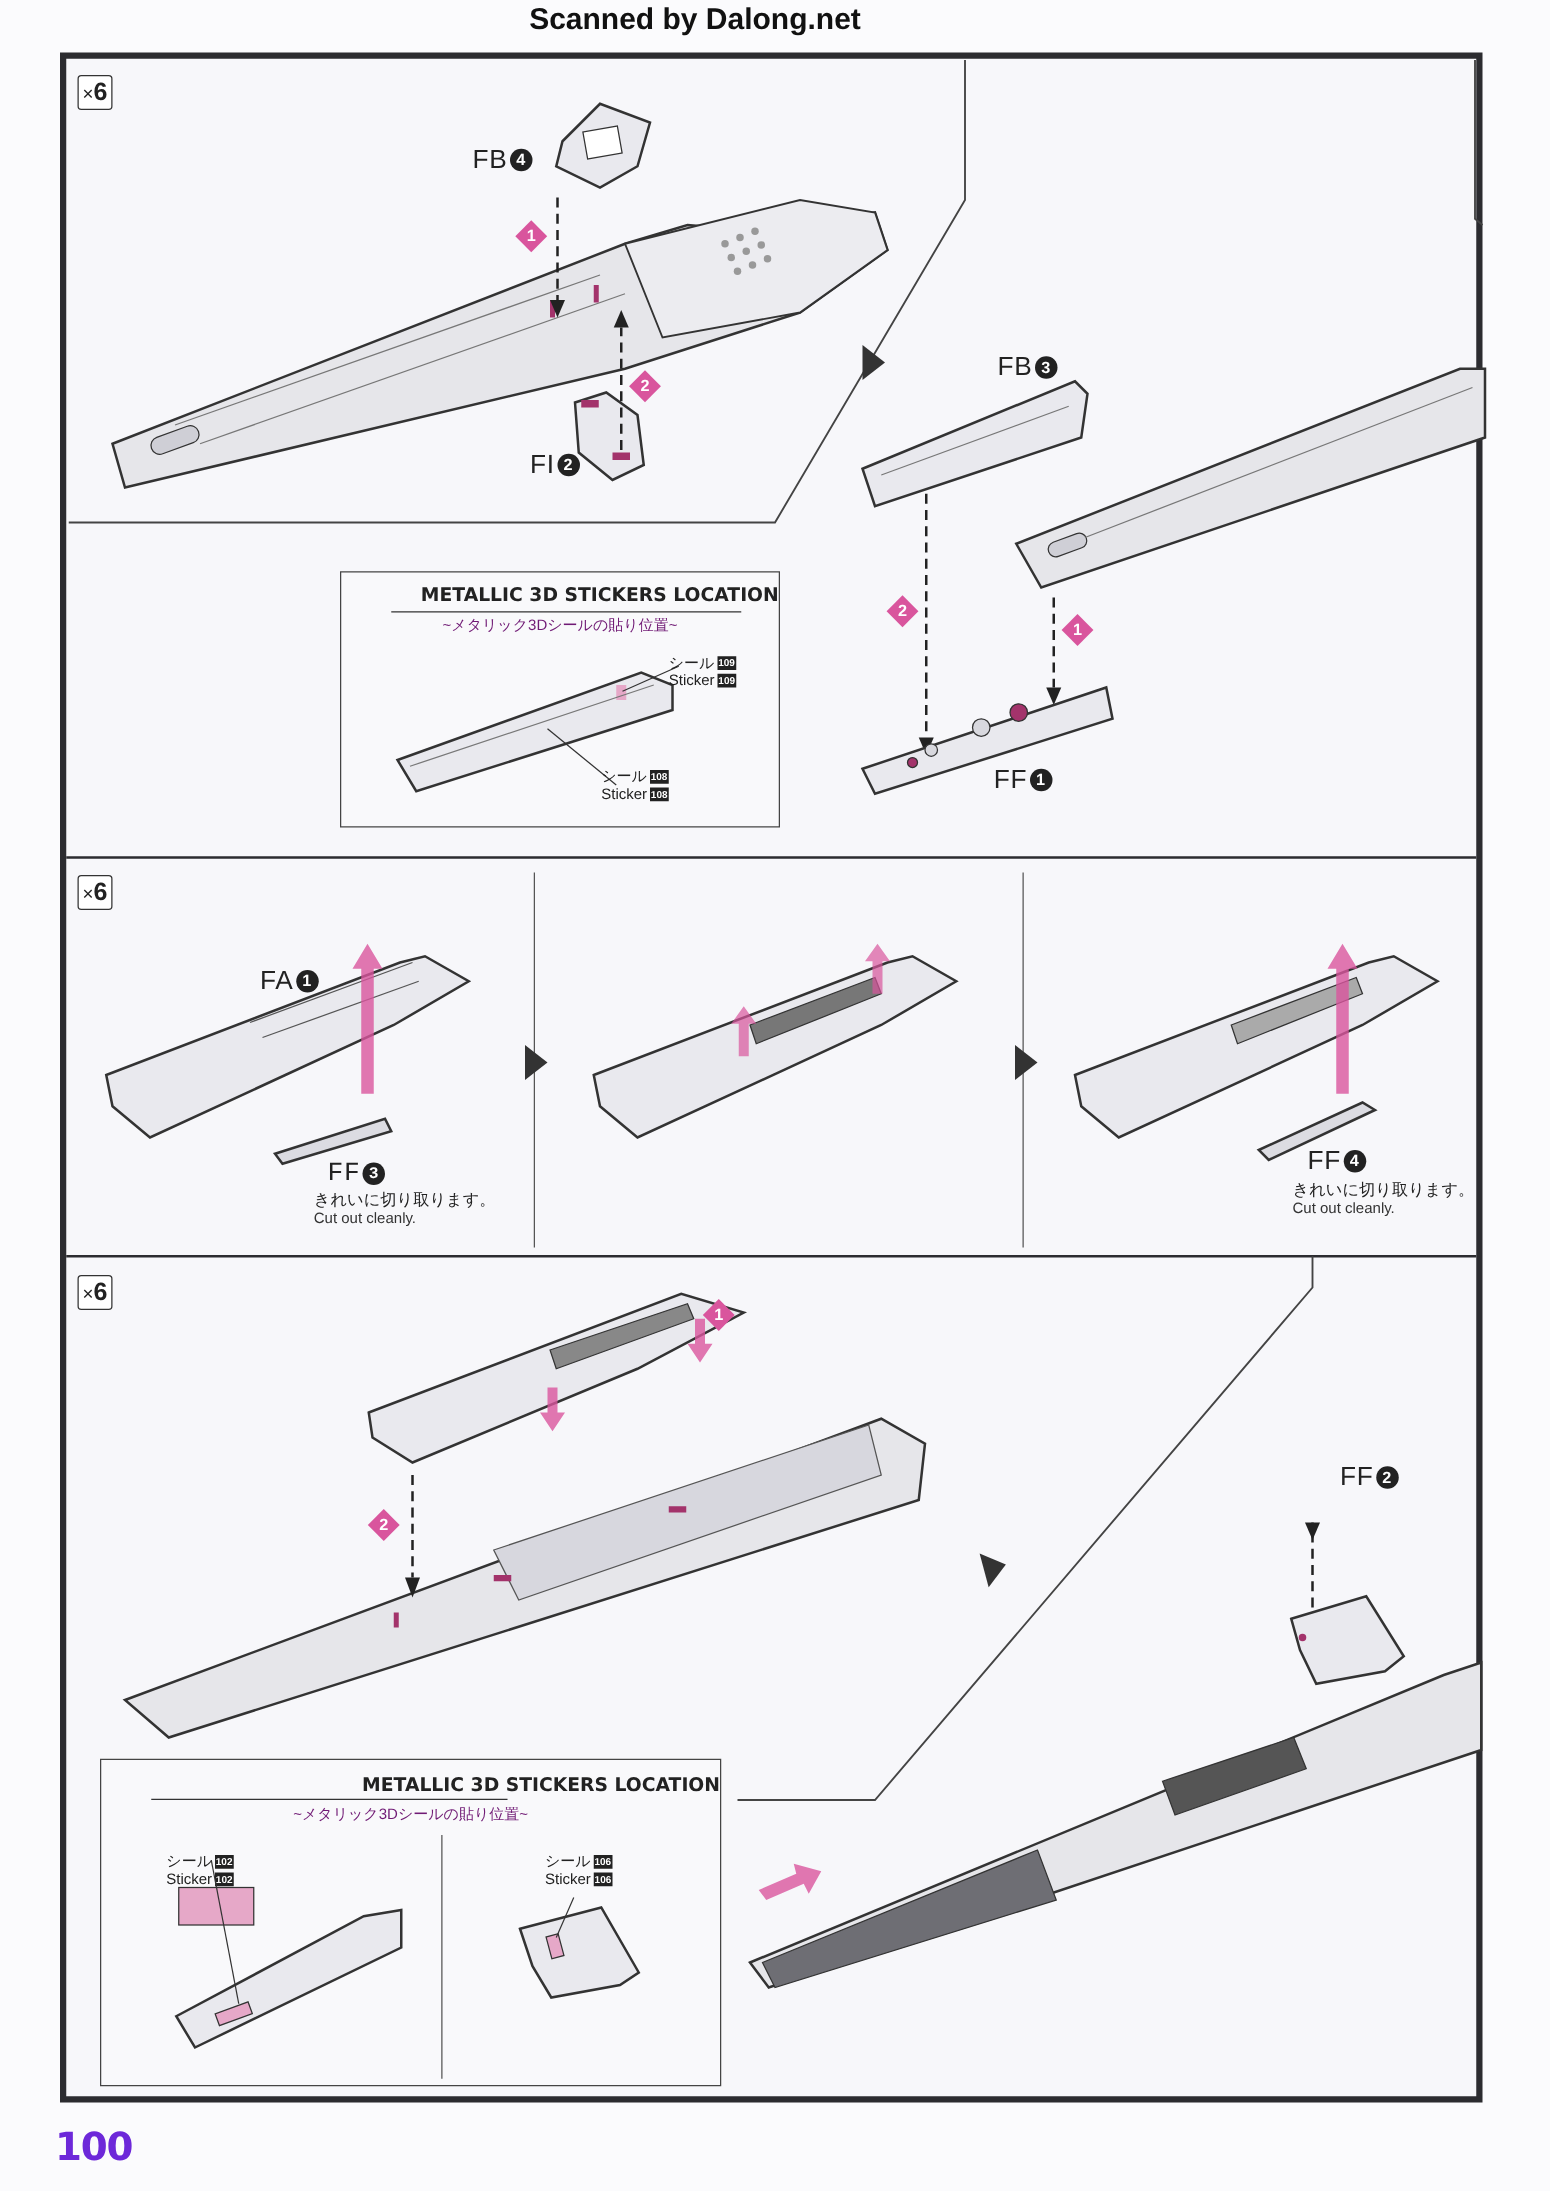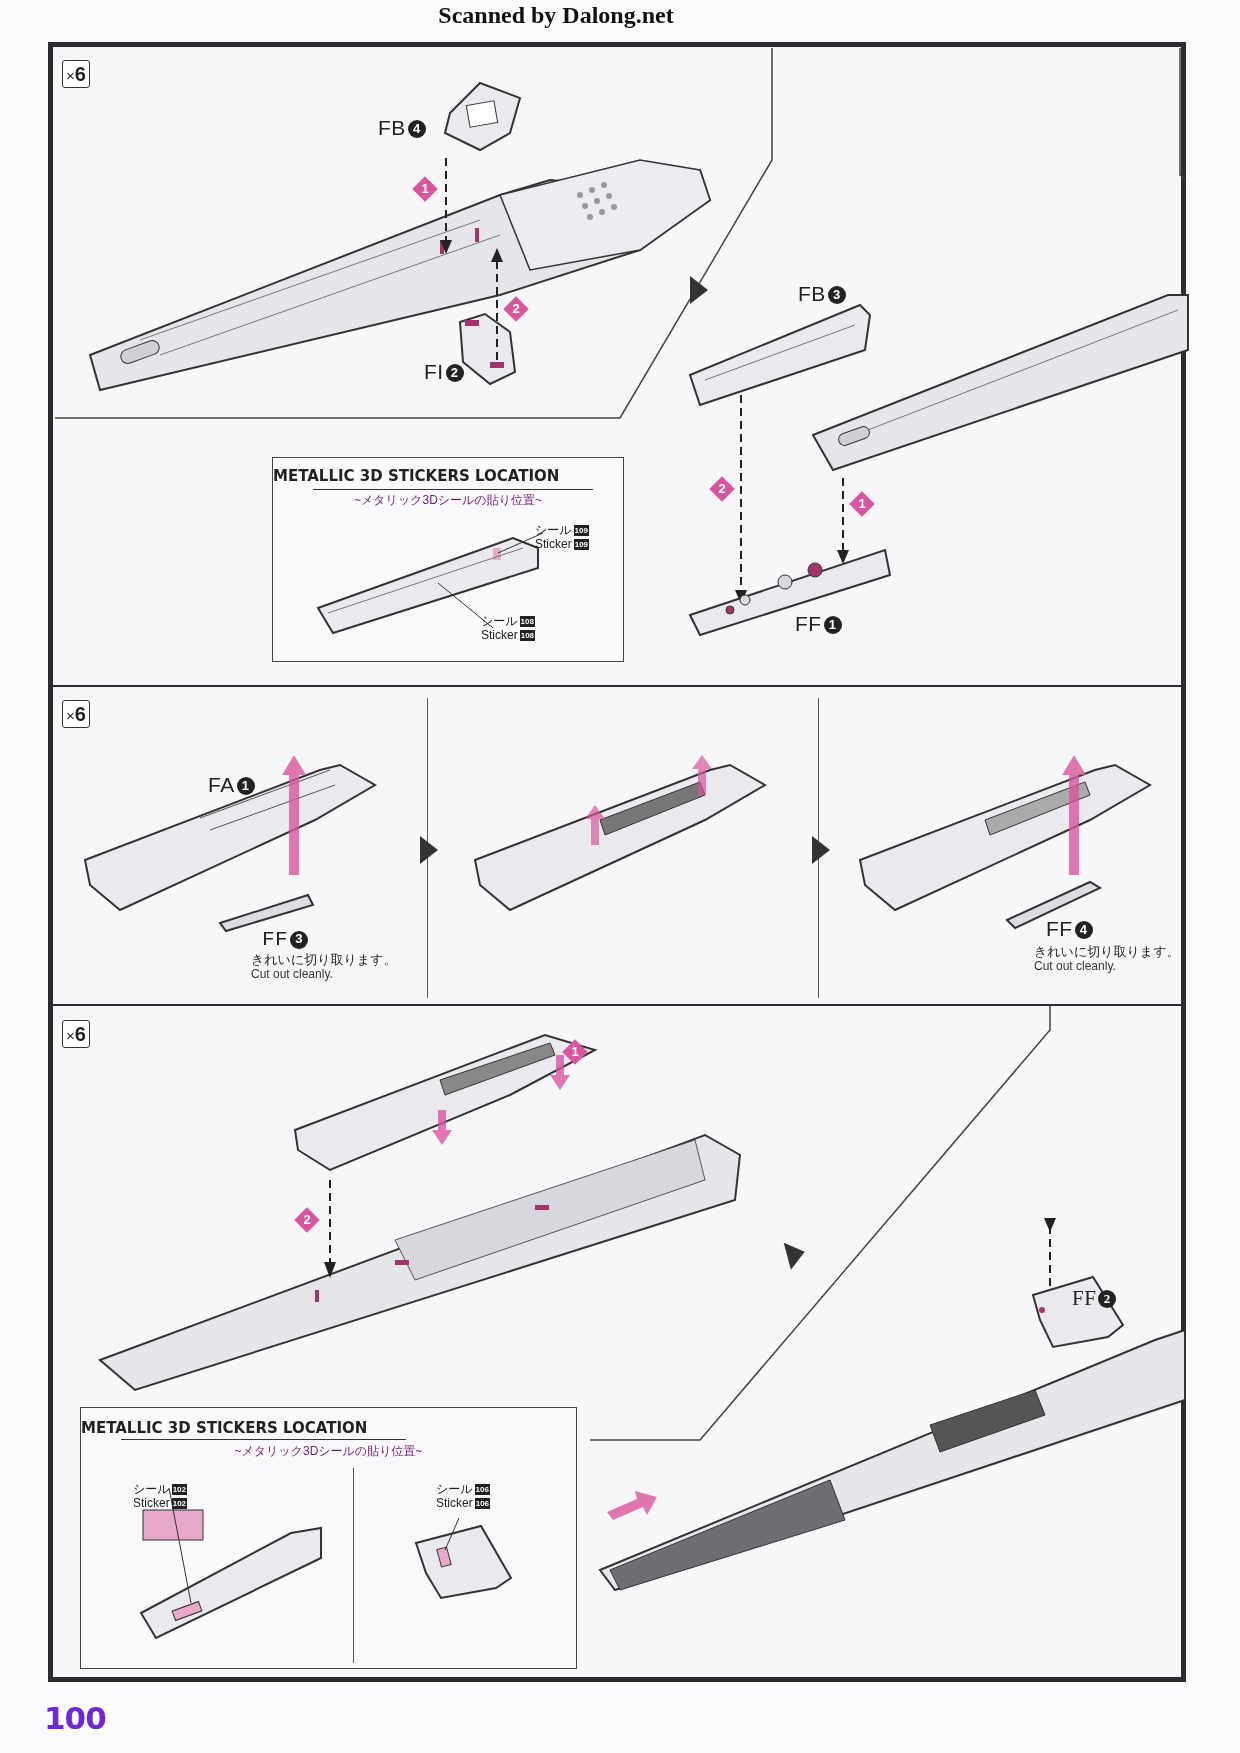--- a/index.html
+++ b/index.html
@@ -5,21 +5,21 @@
   html, body { margin:0; padding:0; }
   body {
     width:1240px; height:1753px; position:relative; overflow:hidden;
     background:#fbfbfd;
     font-family:"Liberation Sans", sans-serif;
     color:#222;
   }
   .abs { position:absolute; }
   .watermark {
     left:0; width:1112px; top:2px; text-align:center;
-    font-family:Liberation Serif, serif; font-weight:bold; font-size:24px; color:#111;
+    font-family:Liberation Sans, sans-serif; font-weight:bold; font-size:24px; color:#111;
   }
   .frame {
     left:48px; top:42px; width:1138px; height:1640px;
     border:5px solid #2c2c30; box-sizing:border-box; background:#f7f7fa;
   }
   .divider { background:#2c2c30; height:2px; }
   .vdivider { background:#555; width:1px; }
   .qty-badge {
     border:1.5px solid #333; border-radius:3px; background:#fff;
     font-weight:bold; font-size:20px; padding:0 3px; line-height:26px; height:26px;
@@ -36,21 +36,21 @@
   }
   .step-diamond span {
     display:block; transform:rotate(-45deg); color:#fff; font-weight:bold;
     font-size:13px; text-align:center; line-height:18px;
   }
   .note-jp { font-size:13px; color:#222; white-space:nowrap; }
   .note-en { font-size:12px; color:#333; white-space:nowrap; }
   .sticker-box { border:1.5px solid #444; background:#f9f9fb; box-sizing:border-box; }
   .sticker-title {
     font-family:"DejaVu Sans", sans-serif; font-weight:bold; font-size:15px; color:#222;
-    text-align:left; white-space:nowrap;
+    text-align:right; white-space:nowrap;
   }
   .sticker-sub { font-size:12px; color:#701a75; text-align:center; white-space:nowrap; }
   .sticker-ref { font-size:12px; color:#222; line-height:14px; white-space:nowrap; }
   .num-tag {
     display:inline-block; background:#222; color:#fff; font-size:8px; font-weight:bold;
     padding:0 1px; line-height:11px; vertical-align:1px; margin-left:2px;
   }
   .page-number {
     font-family:"DejaVu Sans", sans-serif; font-weight:bold; font-size:31px; color:#6d28d9;
     letter-spacing:-1px;
@@ -284,21 +284,21 @@
     <span>1</span>
   </div>
 <div class="abs step-diamond" style="left:298px; top:1211px;">
     <span>2</span>
   </div>
 
 <svg style="left:1028px; top:1275px;" width="110" height="80">
   <polygon points="5,20 65,2 95,50 80,62 25,72 12,45" fill="#e9e9ee" stroke="#333" stroke-width="2"></polygon>
   <circle cx="14" cy="35" r="3" fill="#a3336b"></circle>
 </svg>
-<div class="abs part-label" style="left:1072px; top:1286px;font-family:Liberation Serif, serif;">
+<div class="abs part-label" style="left:1072px; top:1170px;">
   <span>FF</span><span class="circ">2</span>
 </div>
 
 <svg style="left:595px; top:1330px;" width="590" height="260">
   <polygon points="5,240 560,10 590,0 590,70 20,260" fill="#e6e6ea" stroke="#333" stroke-width="2"></polygon>
   <polygon points="15,240 235,150 250,190 25,260" fill="#6e6e74" stroke="#333"></polygon>
   <polygon points="335,95 440,60 450,85 345,122" fill="#555" stroke="#333"></polygon>
 </svg>
 <svg style="left:607px; top:1487px;" width="50" height="35">
   <polygon points="0,25 30,12 28,4 50,10 40,28 36,20 6,33" fill="#d9559d" opacity="0.8"></polygon>

